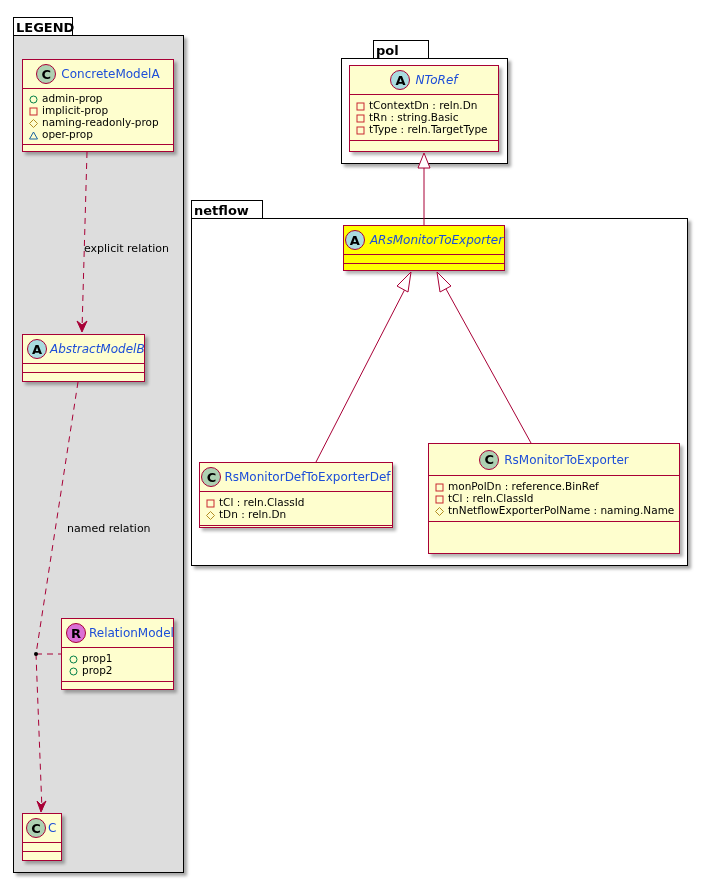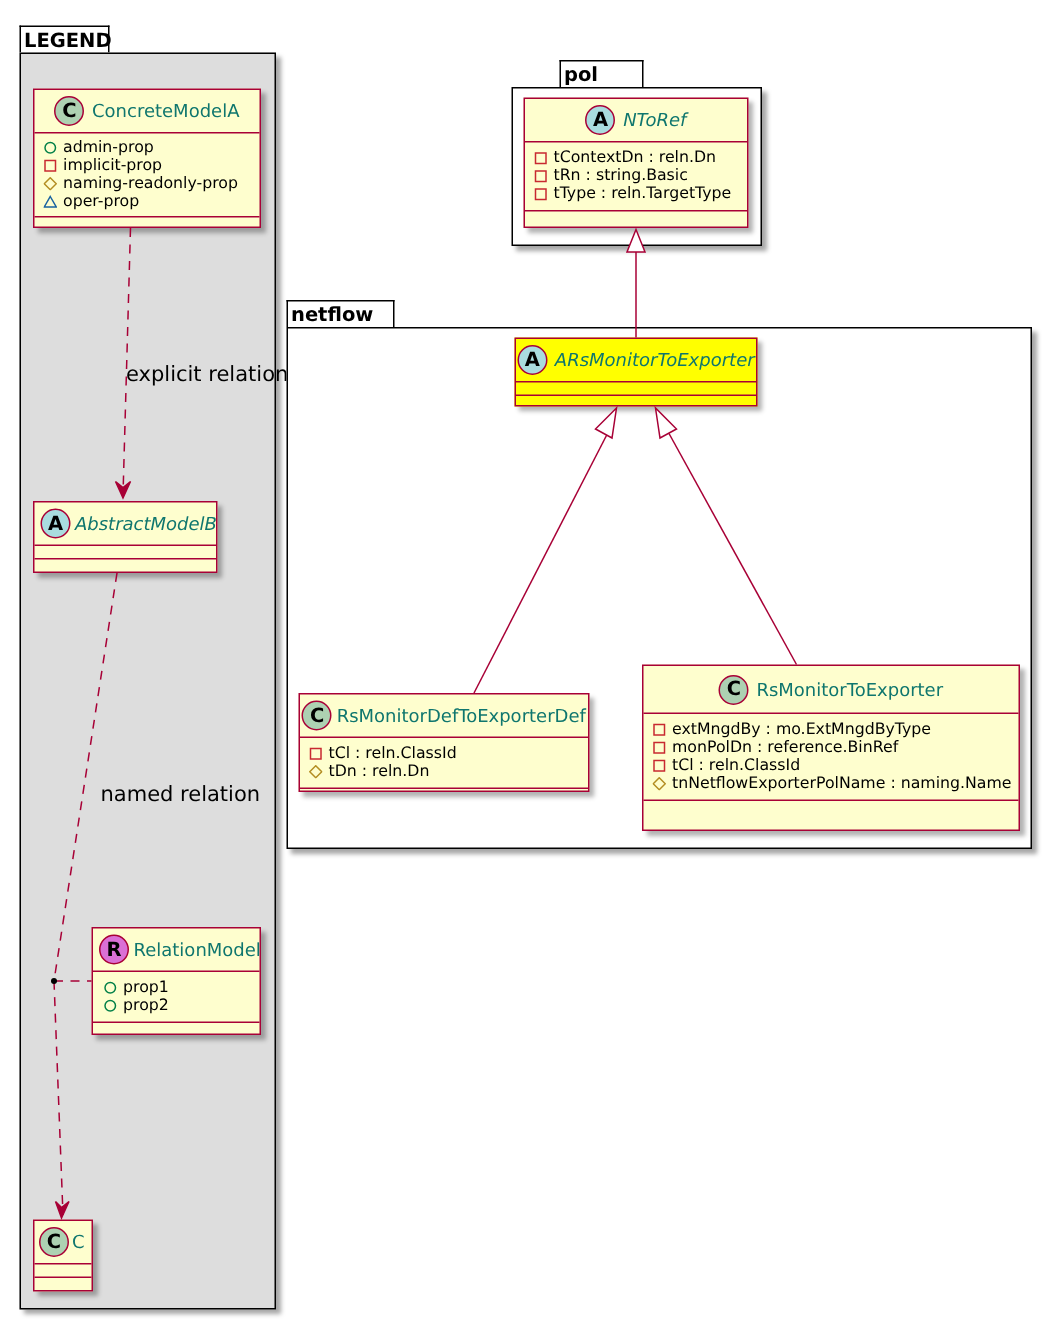--- a/index.html
+++ b/index.html
@@ -6,32 +6,32 @@
   body { width:709px; height:881px; position:relative; overflow:hidden; font-family:"DejaVu Sans", sans-serif; }
   svg.edges { position:absolute; left:0; top:0; width:709px; height:881px; pointer-events:none; }
 
   .pkg-tab { position:absolute; background:#ffffff; border:1px solid #000; border-bottom:none; font-weight:bold; font-size:13px; padding:1px 10px 0 2px; height:18px; line-height:18px; box-sizing:border-box; }
   .pkg-tab::after { content:""; position:absolute; right:-8px; top:-1px; width:0; height:0; }
   .pkg-body { position:absolute; border:1px solid #000; box-shadow:3px 3px 3px rgba(0,0,0,0.35); box-sizing:border-box; }
 
   .cls { position:absolute; background:#FEFECE; border:1px solid #A80036; box-shadow:3px 3px 3px rgba(0,0,0,0.3); box-sizing:border-box; font-size:11px; }
   .cls.hl { background:#FFFF00; }
   .cls .head { display:flex; align-items:center; justify-content:center; gap:5px; height:28px; border-bottom:1px solid #A80036; }
-  .cls .head .name { font-size:12px; color:#0f766e; }
+  .cls .head .name { font-size:12px; color:#1d4ed8; }
   .cls .head .name.abstract { font-style:italic; }
   .cls .sec { border-bottom:1px solid #A80036; padding:2px 6px; }
   .cls .sec:last-child { border-bottom:none; }
   .cls .sec.empty { height:6px; padding:0; }
   .badge { width:20px; height:20px; border-radius:50%; border:1px solid #A80036; display:inline-flex; align-items:center; justify-content:center; font-weight:bold; font-size:13px; color:#000; box-sizing:border-box; flex:none; }
   .badge.c { background:#ADD1B2; }
   .badge.a { background:#A9DCDF; }
   .badge.r { background:#DA70D6; }
   .attr { display:flex; align-items:center; gap:4px; line-height:12px; font-size:10.5px; color:#000; white-space:nowrap; }
   .vis { display:inline-block; width:9px; height:9px; flex:none; }
-  .lbl { position:absolute; font-size:14px; color:#000; white-space:nowrap; }
+  .lbl { position:absolute; font-size:11px; color:#000; white-space:nowrap; }
   .stereo { position:absolute; font-size:12px; font-style:italic; }
 </style>
 </head>
 <body>
 
 <div class="pkg-tab" style="left:13px;top:17px;width:60px;">
   <span>LEGEND</span>
 </div>
 <div class="pkg-body" style="left:13px;top:35px;width:171px;height:838px;background:#DDDDDD;"></div>
 <div class="stereo" style="left:71px;top:40px;margin-top:20px;">«Rect»</div>
@@ -185,26 +185,20 @@
 <div class="cls" style="left:428px;top:443px;width:252px;height:111px;">
   <div class="head" style="height:31px;">
       <span class="badge c">C</span>
       <span class="name">RsMonitorToExporter</span>
     </div>
   <div class="sec" style="padding:4px 6px 5px;">
     <div class="attr">
         <span class="vis"><svg width="9" height="9">
             <rect x="1" y="1" width="7" height="7" fill="none" stroke="#C82930" stroke-width="1"></rect>
           </svg></span>
-        <span>extMngdBy : mo.ExtMngdByType</span>
-      </div>
-    <div class="attr">
-        <span class="vis"><svg width="9" height="9">
-            <rect x="1" y="1" width="7" height="7" fill="none" stroke="#C82930" stroke-width="1"></rect>
-          </svg></span>
         <span>monPolDn : reference.BinRef</span>
       </div>
     <div class="attr">
         <span class="vis"><svg width="9" height="9">
             <rect x="1" y="1" width="7" height="7" fill="none" stroke="#C82930" stroke-width="1"></rect>
           </svg></span>
         <span>tCl : reln.ClassId</span>
       </div>
     <div class="attr">
         <span class="vis"><svg width="9" height="9">

